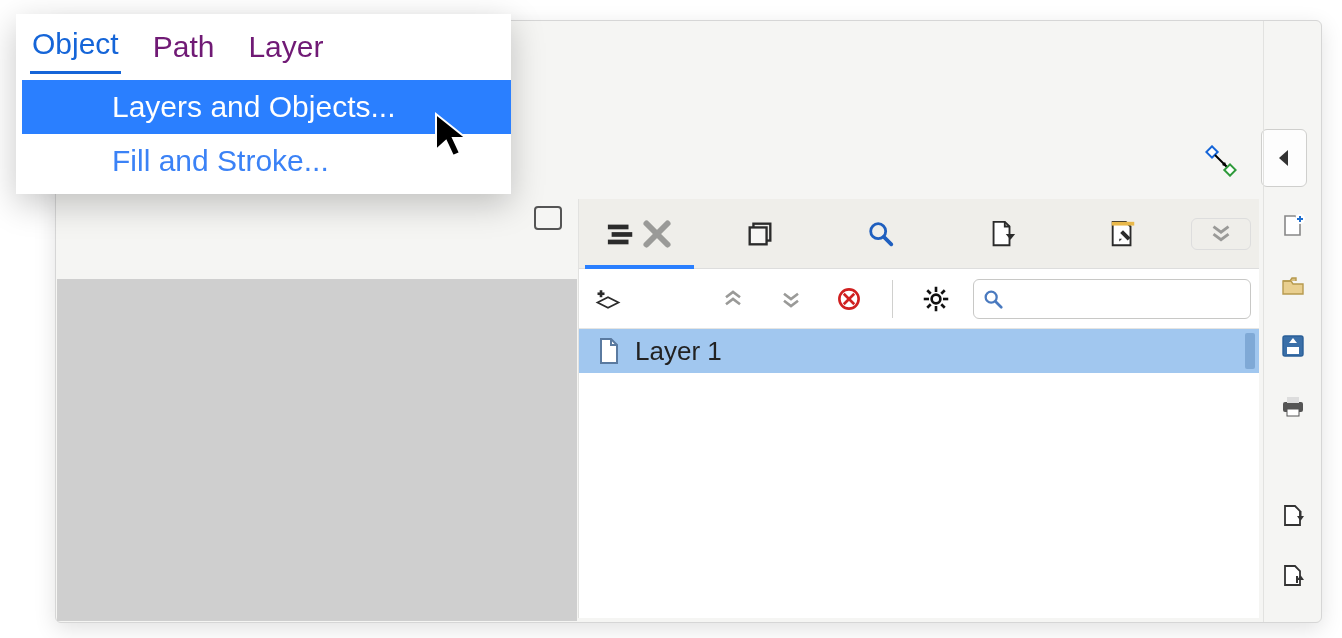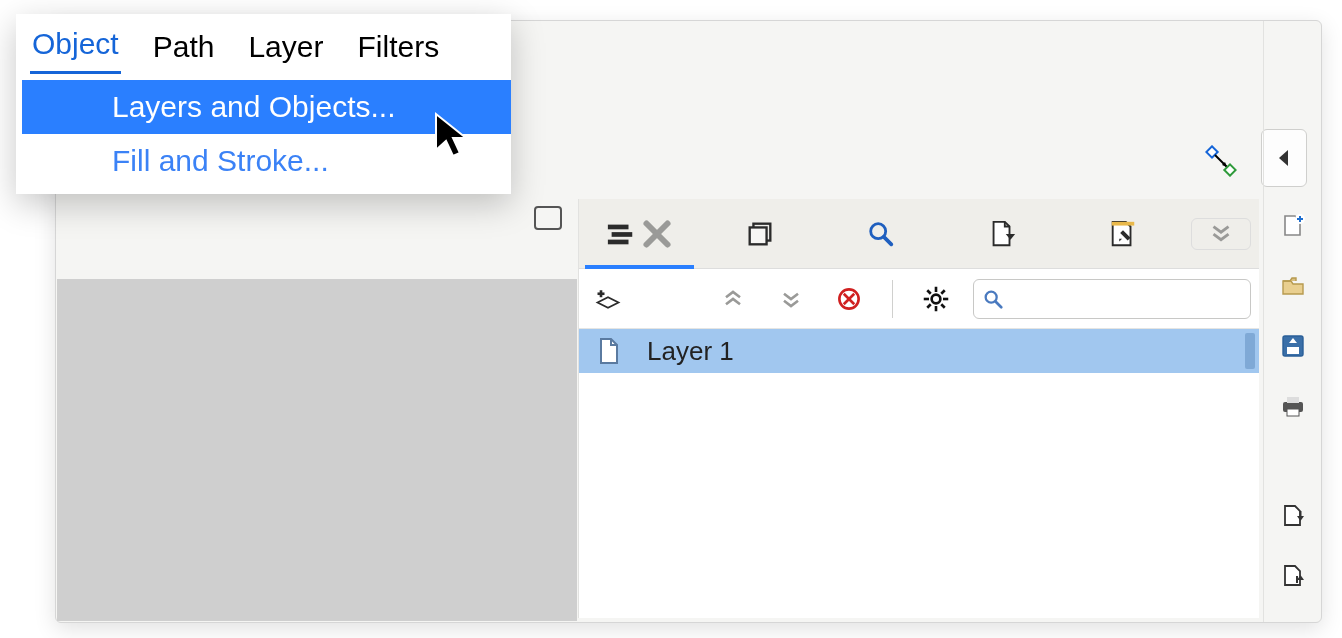--- a/index.html
+++ b/index.html
@@ -154,21 +154,20 @@
   }
   .layer-row {
     height: 44px;
     background: #a1c7ef;
     display: flex;
     align-items: center;
     padding-left: 18px;
     font-size: 26px;
     color: #222;
     position: relative;
-    gap: 12px;
   }
   .layer-row .row-marker {
     position: absolute;
     right: 4px; top: 4px; bottom: 4px; width: 10px;
     background: #7fa9d6;
     border-radius: 2px;
   }
   .layer-row svg { width: 24px; height: 28px; margin-right: 14px; }
 
   
@@ -206,21 +205,21 @@
   .menubar-row {
     display: flex;
     align-items: flex-end;
     padding: 10px 4px 0 14px;
     gap: 30px;
     font-size: 30px;
     height: 60px;
   }
   .menubar-item {
     padding: 6px 2px 10px 2px;
-    color: #000000;
+    color: #701a75;
     cursor: default;
   }
   .menubar-item.active {
     color: #1565d8;
     border-bottom: 3px solid #1565d8;
   }
   .menu-dropdown {
     padding-top: 6px;
     margin-left: 6px;
   }
@@ -425,21 +424,20 @@
       </svg>
     </div>
   </div>
 </div>
 
 <div class="menubar">
   <div class="menubar-row">
     <div class="menubar-item active">Object</div>
     <div class="menubar-item">Path</div>
     <div class="menubar-item">Layer</div>
-    <div class="menubar-item">Filters</div>
   </div>
   <div class="menu-dropdown">
     <div class="menu-entry highlight">Layers and Objects...</div>
     <div class="menu-entry">Fill and Stroke...</div>
   </div>
 </div>
 
 <div class="cursor">
   <svg viewBox="0 0 42 52">
     <polygon points="4,4 4,40 14,31 21,46 28,43 21,28 34,28" fill="#000" stroke="#fff" stroke-width="2"></polygon>

